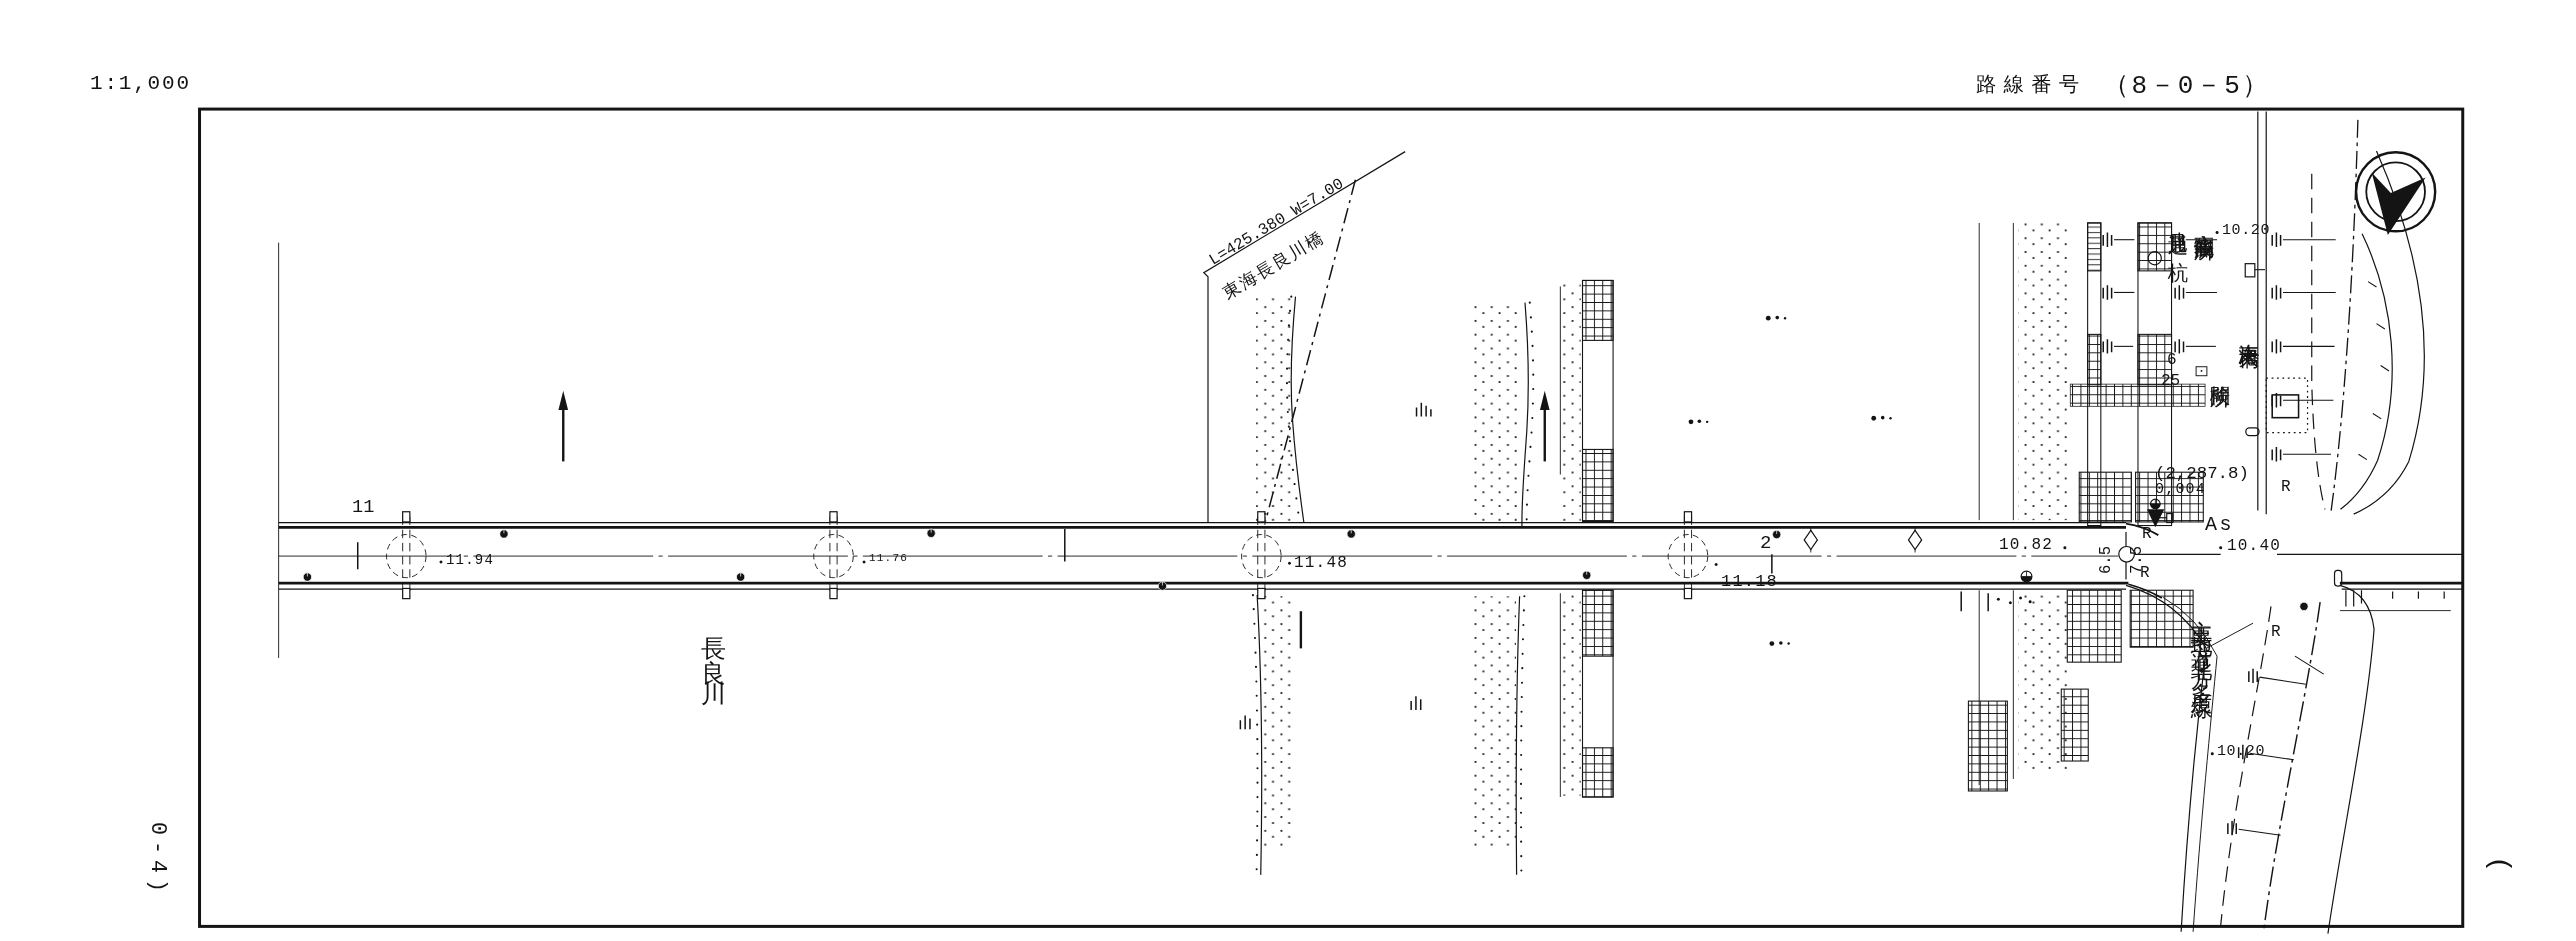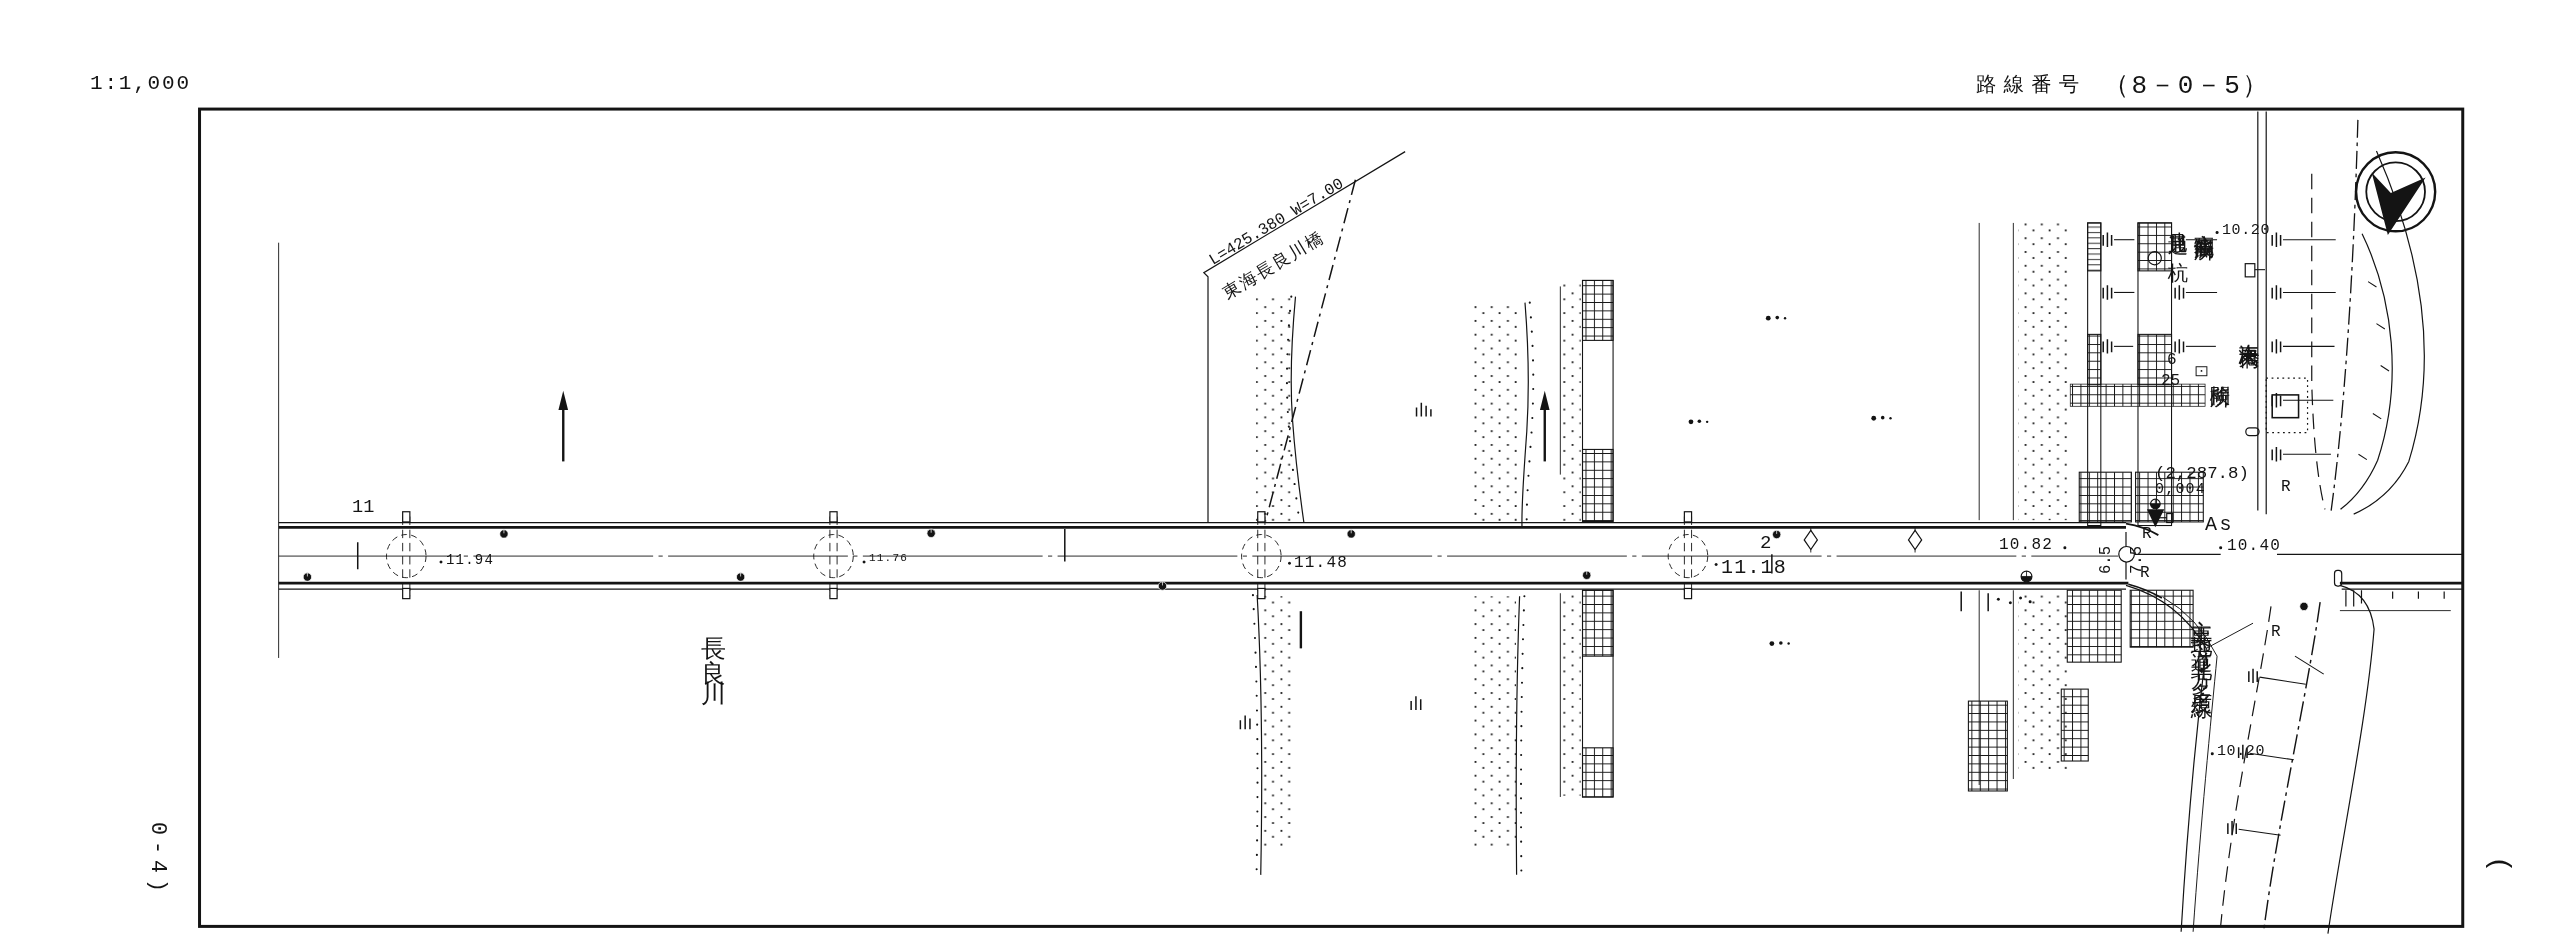--- a/index.html
+++ b/index.html
@@ -341,21 +341,21 @@
   <div class="t vert" style="left:695px;top:617px;font-size:25px;letter-spacing:21.6px;">長良川</div>
 
   <div class="t" style="left:352px;top:497px;font-size:18.6px;">11</div>
   <div class="t" style="left:1760px;top:532px;font-size:19px;">2</div>
   <div class="t" style="left:2167px;top:351px;font-size:16px;">6</div>
   <div class="t" style="left:2161px;top:372px;font-size:16px;">25</div>
 
   <div class="t" style="left:446px;top:552px;font-size:14px;letter-spacing:1.2px;">11.94</div>
   <div class="t" style="left:869px;top:552px;font-size:11px;letter-spacing:1.2px;">11.76</div>
   <div class="t" style="left:1294px;top:554px;font-size:16px;letter-spacing:1.2px;">11.48</div>
-  <div class="t" style="left:1721px;top:556px;font-size:20px;letter-spacing:1.2px;">11.18</div>
+  <div class="t" style="left:1721px;top:572px;font-size:17px;letter-spacing:1.2px;">11.18</div>
   <div class="t" style="left:1999px;top:536px;font-size:16px;letter-spacing:1.2px;">10.82</div>
   <div class="t" style="left:2227px;top:537px;font-size:16px;letter-spacing:1.2px;">10.40</div>
   <div class="t" style="left:2222px;top:222px;font-size:15px;letter-spacing:0.6px;">10.20</div>
   <div class="t" style="left:2217px;top:743px;font-size:15px;letter-spacing:0.6px;">10.20</div>
 
   <div class="t" style="left:2155px;top:464px;font-size:17.4px;">(2,287.8)</div>
   <div class="t" style="left:2155px;top:481px;font-size:15px;letter-spacing:1.2px;">0,004</div>
   <div class="t" style="left:2205px;top:513px;font-size:20px;letter-spacing:2.4px;">As</div>
   <div class="t rot" style="left:2097px;top:574px;font-size:15.6px;transform:rotate(-90deg);">6.5</div>
   <div class="t rot" style="left:2128px;top:574px;font-size:15.6px;transform:rotate(-90deg);">7.5</div>

